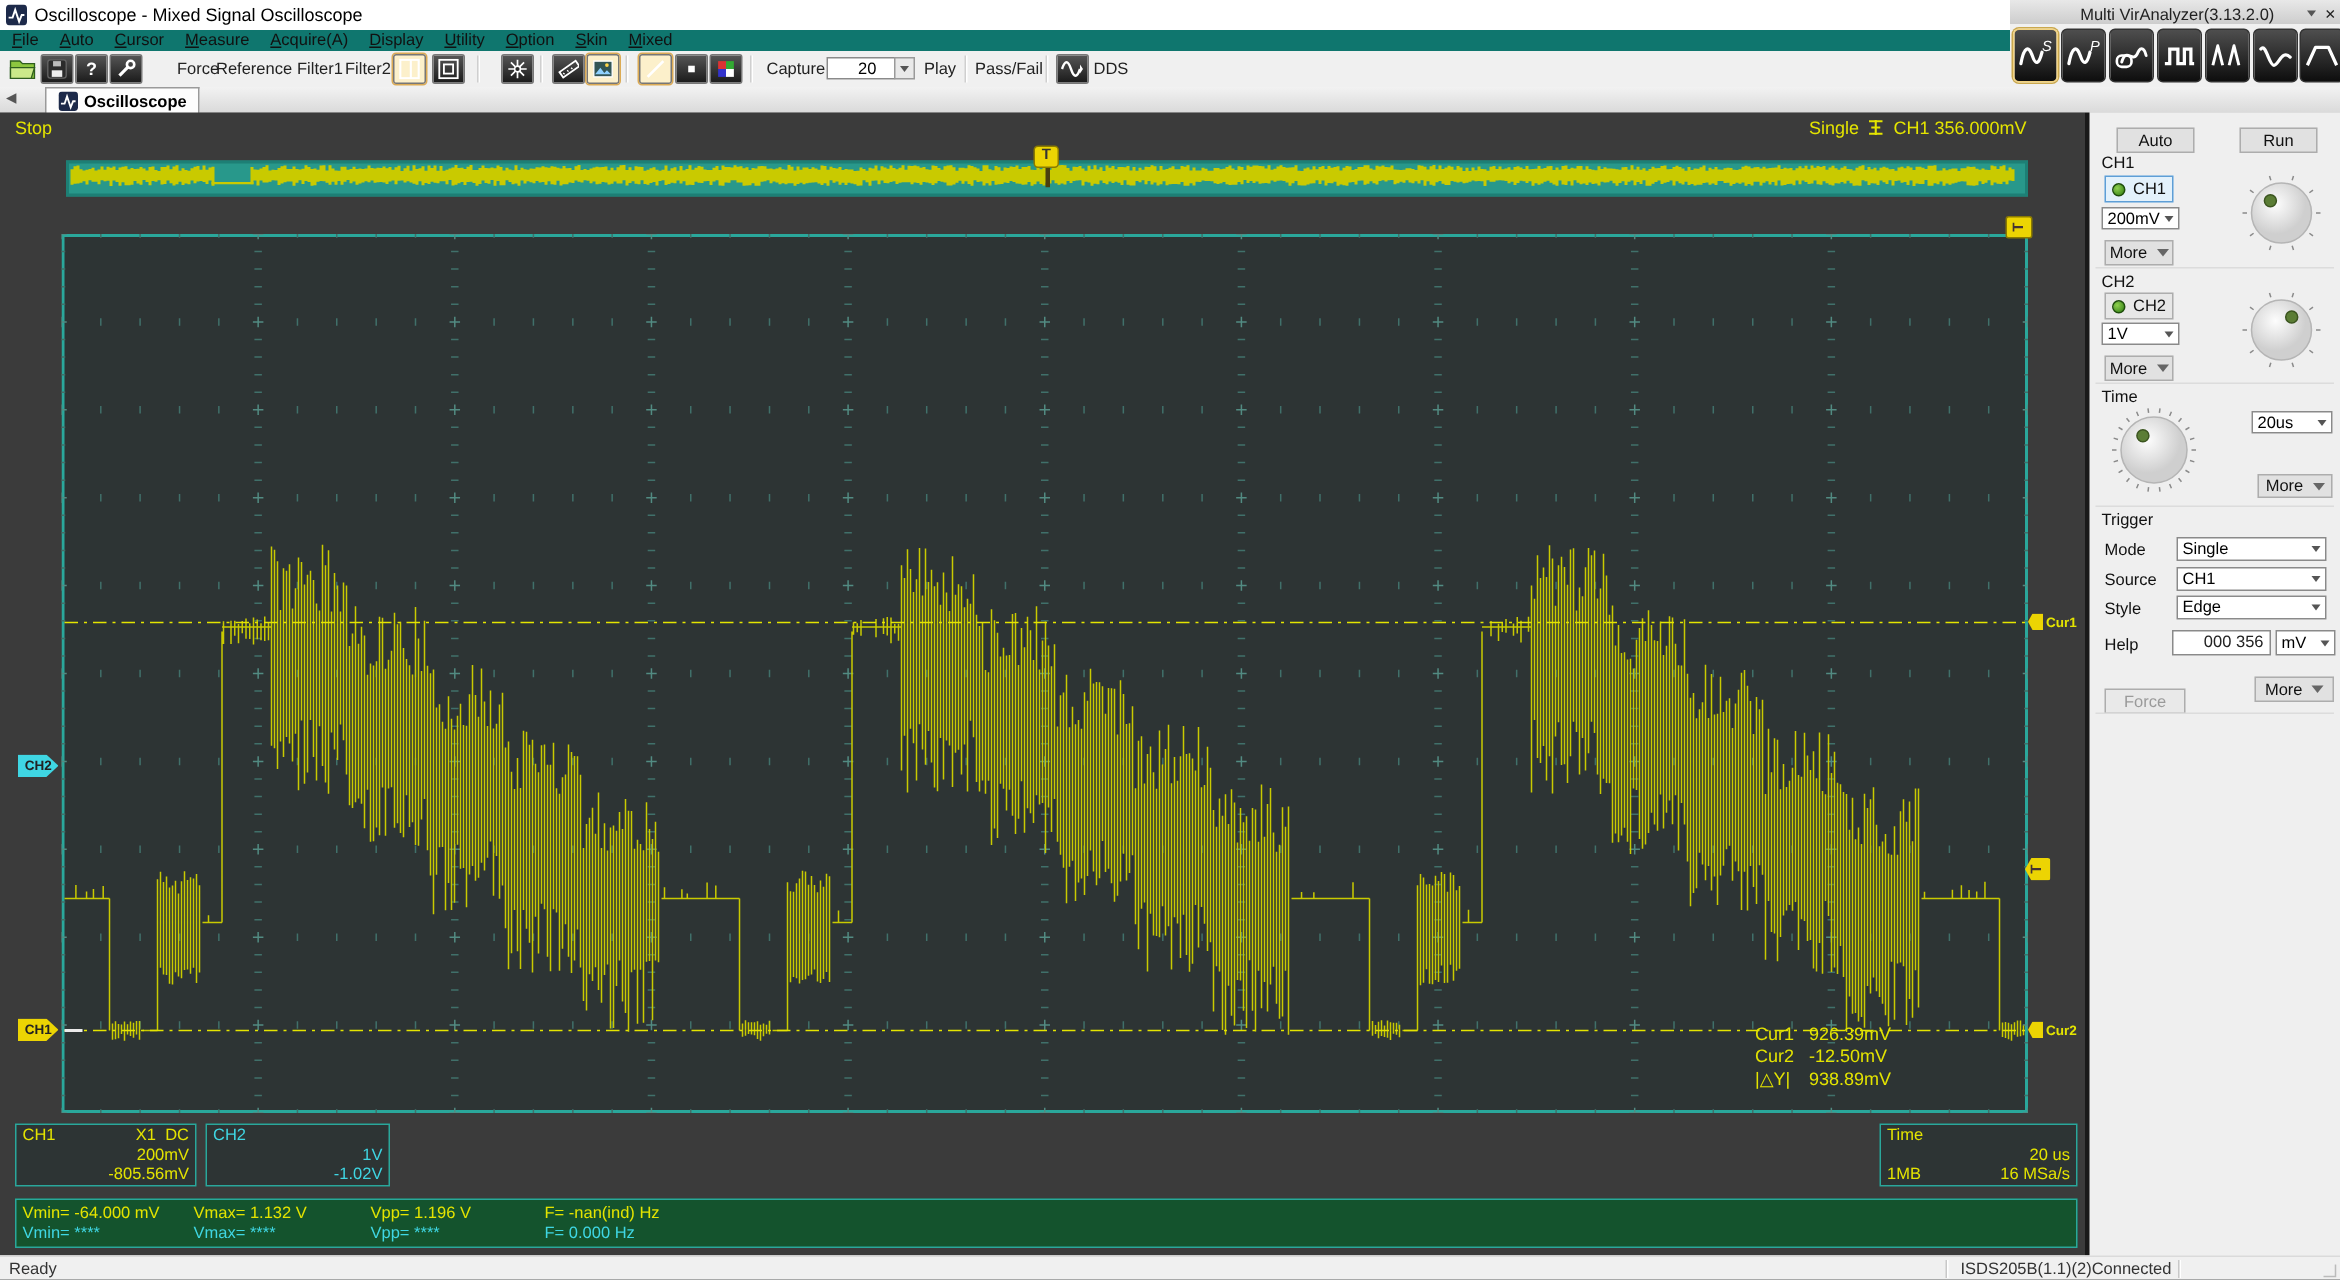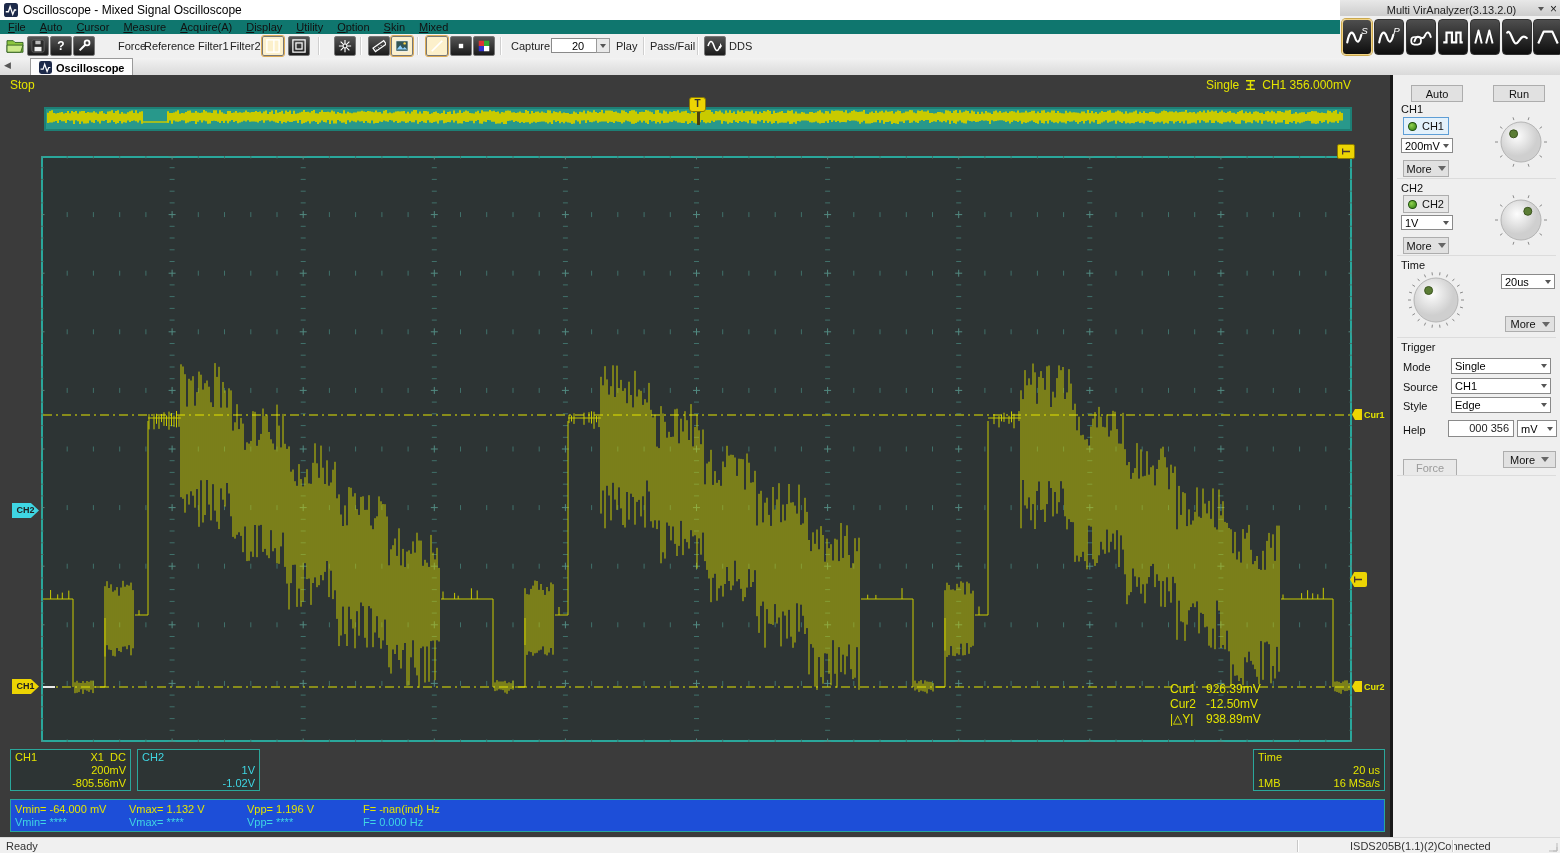--- a/index.html
+++ b/index.html
@@ -41,21 +41,21 @@
   .tmark{position:absolute;left:689px;top:22px;width:15px;height:13px;background:#ecd403;border:1px solid #8a7a00;border-radius:3px;color:#333;font-size:10px;font-weight:bold;text-align:center;line-height:12px;}
   #plot-svg{position:absolute;left:41px;top:81px;}
   .charrow{position:absolute;width:27px;height:15px;font-size:9px;font-weight:bold;color:#222;text-align:center;line-height:15px;clip-path:polygon(0 0,70% 0,100% 50%,70% 100%,0 100%);}
   .tag{position:absolute;background:#ecd403;clip-path:polygon(30% 0,100% 0,100% 100%,30% 100%,0 50%);}
   .taglabel{position:absolute;color:#e4e400;font-size:9px;font-weight:bold;}
   .flag{position:absolute;background:#ecd403;border:1px solid #8a7a00;border-radius:2px;color:#433;font-weight:bold;display:flex;align-items:center;justify-content:center;}
   .readout{position:absolute;left:1170px;top:607px;color:#e4e400;font-size:12px;line-height:15px;}
   .readout .lbl{display:inline-block;width:36px;}
   .infobox{position:absolute;top:674px;height:42px;background:#2d3434;border:1px solid #2aa79b;box-sizing:border-box;font-size:11px;line-height:13px;padding:1px 4px;}
   .infobox .row{display:flex;justify-content:space-between;}
-  .measure{position:absolute;left:10px;top:724px;width:1375px;height:33px;background:#1d4ed8;border:1px solid #2aa79b;box-sizing:border-box;font-size:11px;}
+  .measure{position:absolute;left:10px;top:724px;width:1375px;height:33px;background:#14532d;border:1px solid #2aa79b;box-sizing:border-box;font-size:11px;}
   .measure span{position:absolute;white-space:pre;}
   .m1{color:#e4e400;top:3px;}
   .m2{color:#3fd6e3;top:16px;}
   
   .panel{left:1390px;top:75px;width:170px;height:762px;background:#efefef;border-left:3px solid #191919;box-sizing:border-box;font-size:11px;color:#111;}
   .btn{position:absolute;background:#e1e1e1;border:1px solid #adadad;text-align:center;font-size:11px;color:#111;box-sizing:border-box;display:flex;align-items:center;justify-content:center;}
   .btn.disabled{color:#9a9a9a;background:#e9e9e9;}
   .glabel{position:absolute;font-size:11px;color:#111;}
   .gline{position:absolute;height:1px;background:#dcdcdc;left:4px;right:4px;}
   .sel{position:absolute;background:#fff;border:1px solid #8a8a8a;box-sizing:border-box;display:flex;align-items:center;justify-content:space-between;padding:0 3px;font-size:11px;color:#000;}
@@ -474,19 +474,19 @@
     <div class="morebtn" style="left:110px;top:376px;width:53px;height:17px">
       <span>More</span>
         <span class="tri2"></span>
     </div>
     <div class="gline" style="top:400px"></div>
   </div>
 
   <div class="ab statusbar">
     <span class="ab" style="left:6px;top:2px">Ready</span>
     <div class="ssep" style="left:1297px"></div>
-    <span class="ab" style="left:1350px;top:2px">ISDS205B(1.1)(2)Connected</span>
+    <span class="ab" style="left:1307px;top:2px">ISDS205B(1.1)(2)Connected</span>
     <div class="ssep" style="left:1452px"></div>
     <svg class="ab" style="right:1px;top:3px" width="12" height="12">
         <path d="M10 2v8H2M10 6v4H6" stroke="#bbb" fill="none"></path>
       </svg>
   </div>
 </div>
 
 </body></html>

